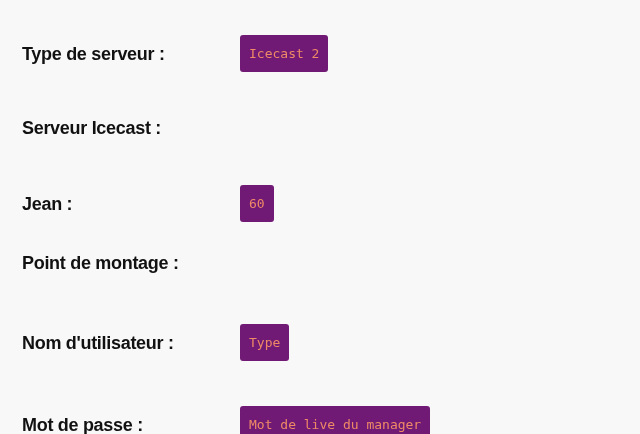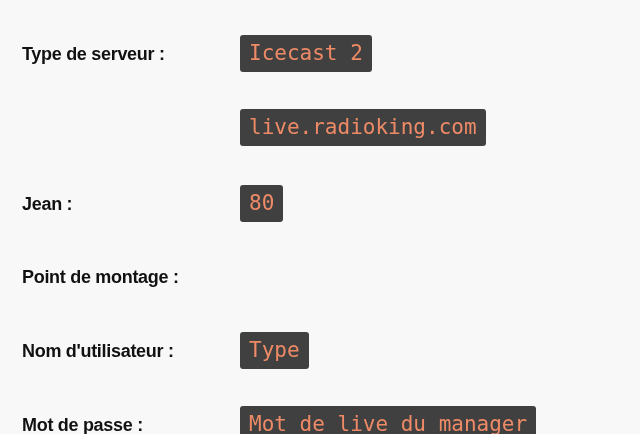--- a/index.html
+++ b/index.html
@@ -35,47 +35,47 @@
       letter-spacing: -0.3px;
       white-space: nowrap;
     }
     .value {
       position: absolute;
       left: 240px;
       top: 0;
       height: 37px;
       line-height: 37px;
       padding: 0 9px;
-      background: #404040;
+      background: #701a75;
       border-radius: 3px;
       font-family: "DejaVu Sans Mono", monospace;
-      font-size: 21px;
+      font-size: 13px;
       color: #ee8a66;
       white-space: nowrap;
     }
   </style>
 </head>
 <body>
 
 <div class="list">
   <div class="row" style="top:15px">
     <span class="label">Type de serveur :</span>
     <code class="value">Icecast 2</code>
   </div>
   <div class="row" style="top:89px">
-    <code class="value">live.radioking.com</code>
+    <span class="label">Serveur Icecast :</span>
   </div>
   <div class="row" style="top:165px">
     <span class="label">Jean :</span>
-    <code class="value">80</code>
+    <code class="value">60</code>
   </div>
-  <div class="row" style="top:238px">
+  <div class="row" style="top:224px">
     <span class="label">Point de montage :</span>
   </div>
-  <div class="row" style="top:312px">
+  <div class="row" style="top:304px">
     <span class="label">Nom d'utilisateur :</span>
     <code class="value">Type</code>
   </div>
   <div class="row" style="top:386px">
     <span class="label">Mot de passe :</span>
     <code class="value">Mot de live du manager</code>
   </div>
 </div>
 
 </body></html>

